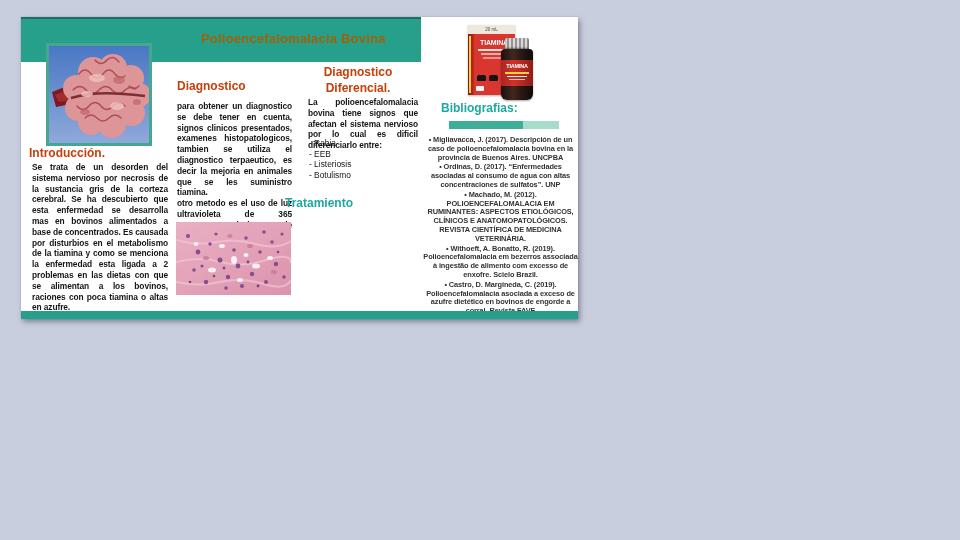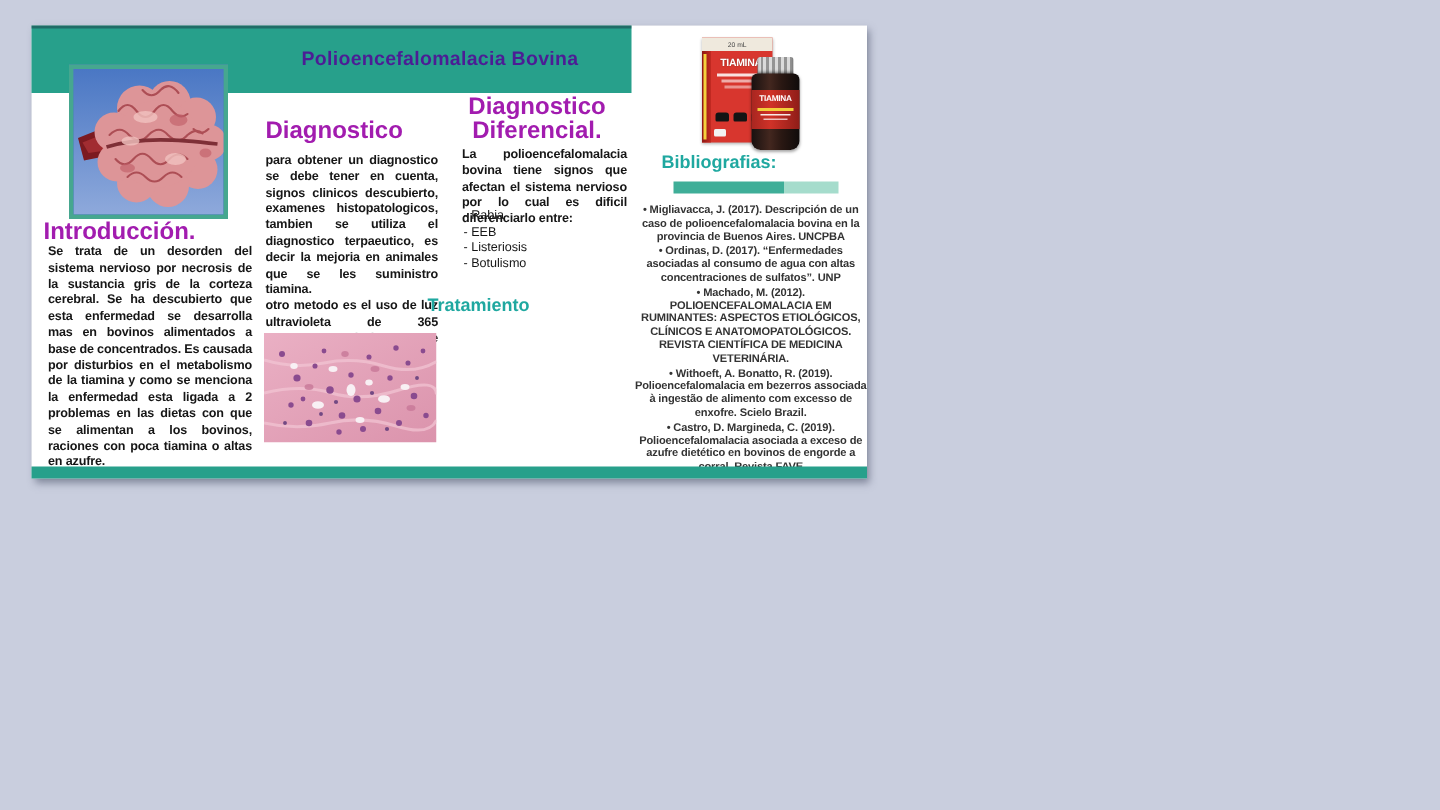--- a/index.html
+++ b/index.html
@@ -16,28 +16,28 @@
     box-shadow:2px 3px 5px rgba(70,76,100,.55), 0 0 1px rgba(70,76,100,.4);
   }
   
   .band{
     position:absolute;left:0;top:0;width:400px;height:45px;
     background:#27a08b;border-top:2px solid rgba(25,45,60,.45);
     box-sizing:border-box;
   }
   .page-title{
     position:absolute;left:180px;top:14px;width:220px;
-    color:#4c1d95;font-size:13px;font-weight:bold;letter-spacing:.2px;
+    color:#a16207;font-size:13px;font-weight:bold;letter-spacing:.2px;
   }
   .bottom-bar{
     position:absolute;left:0;top:294px;width:557px;height:8px;
     background:#27a08b;
   }
   
-  .h{font-weight:bold;color:#a21caf;font-size:16px;}
+  .h{font-weight:bold;color:#c2410c;font-size:12px;}
   .h-teal{font-weight:bold;font-size:12px;color:#1fa8a0;}
   .body-text{
     font-size:8.4px;line-height:10.8px;color:#161616;
     text-align:justify;font-weight:600;letter-spacing:-0.1px;
   }
   .ref-text{font-size:7.4px;line-height:8.8px;color:#333;font-weight:600;letter-spacing:-0.1px;text-align:center;}
   .ref-text p{margin:0 0 1px 0;}
   
   .brain-figure{
     position:absolute;left:25px;top:26px;width:100px;height:97px;
@@ -150,21 +150,21 @@
             <ellipse cx="68" cy="60" rx="7" ry="4"></ellipse>
           <ellipse cx="38" cy="48" rx="6" ry="3"></ellipse>
         </g>
       </svg>
     </div>
     <div class="intro-heading h">Introducción.</div>
     <div class="intro-body body-text">Se trata de un desorden del sistema nervioso por necrosis  de la sustancia gris de la corteza cerebral. Se ha descubierto que esta enfermedad se desarrolla mas en bovinos alimentados a base de concentrados. Es causada por disturbios en el metabolismo de la tiamina y como se menciona la enfermedad esta ligada a 2 problemas en las dietas con que se alimentan a los bovinos, raciones con poca tiamina o altas en azufre.</div>
 
     <div class="diag-heading h">Diagnostico</div>
     <div class="diag-body body-text">
-      <p>para obtener un diagnostico se debe tener en cuenta, signos clinicos descubierto, examenes histopatologicos, tambien se utiliza el diagnostico terpaeutico, es decir la mejoria en animales que se les suministro tiamina.</p>
+      <p>para obtener un diagnostico se debe tener en cuenta, signos clinicos presentados, examenes histopatologicos, tambien se utiliza el diagnostico terpaeutico, es decir la mejoria en animales que se les suministro tiamina.</p>
       <p>otro metodo es el uso de luz ultravioleta de 365 nanometros o la lampara de wood.</p>
     </div>
     <div class="histo-figure">
       <svg width="115" height="73" viewBox="0 0 115 73">
         <defs>
           <linearGradient id="he" x1="0" y1="0" x2="1" y2="1">
             <stop offset="0" stop-color="#eab0c4"></stop>
               <stop offset="1" stop-color="#db93ac"></stop>
           </linearGradient>
         </defs>

